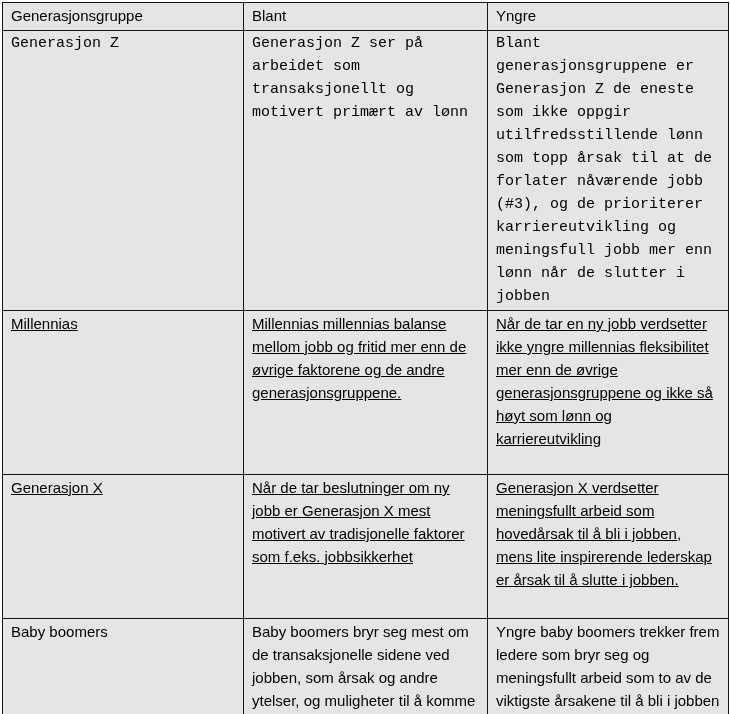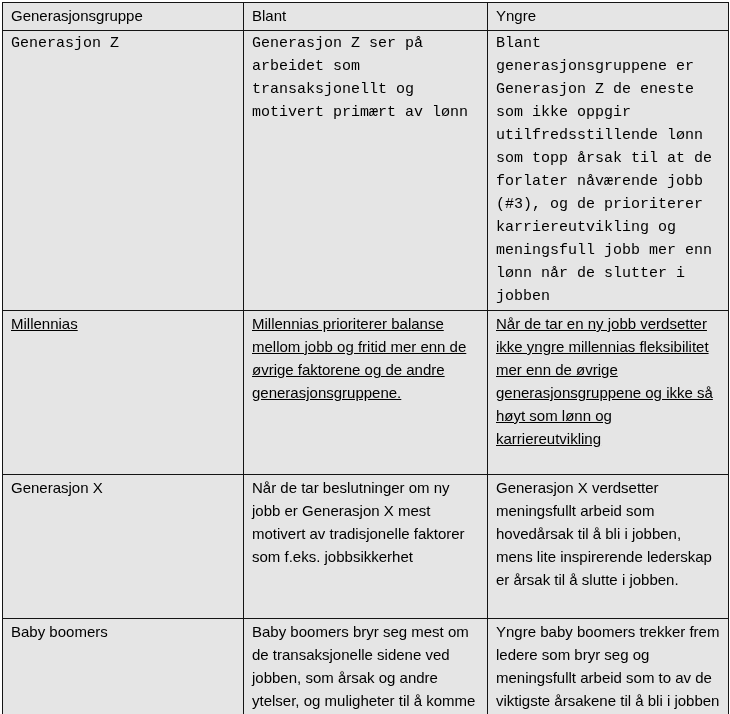--- a/index.html
+++ b/index.html
@@ -30,21 +30,21 @@
     text-align: left;
     font-weight: normal;
     font-size: 15px;
     line-height: 23px;
     padding: 1px 8px 2px 8px;
     overflow: hidden;
   }
   .gen-table thead tr { height: 28px; }
   .gen-table tr.row-0 { height: 208px; font-family: Liberation Mono, monospace; }
   .gen-table tr.row-1 { height: 164px; text-decoration: underline; }
-  .gen-table tr.row-2 { height: 144px; }
+  .gen-table tr.row-2 { height: 144px; text-decoration: underline; }
   .gen-table tr.row-3 { height: 166px; }
   col.c-group { width: 241px; }
   col.c-myte  { width: 244px; }
   col.c-fakta { width: 241px; }
 </style>
 </head>
 <body>
 
 <table class="gen-table">
   <colgroup>
@@ -60,21 +60,21 @@
     </tr>
   </thead>
   <tbody>
     <tr class="row-0">
       <td>Generasjon Z</td>
       <td>Generasjon Z ser på arbeidet som transaksjonellt og motivert primært av lønn</td>
       <td>Blant generasjonsgruppene er Generasjon Z de eneste som ikke oppgir utilfredsstillende lønn som topp årsak til at de forlater nåværende jobb (#3), og de prioriterer karriereutvikling og meningsfull jobb mer enn lønn når de slutter i jobben</td>
     </tr>
     <tr class="row-1">
       <td>Millennias</td>
-      <td>Millennias prioriterer balanse mellom jobb og fritid mer enn de øvrige faktorene og de andre generasjonsgruppene.</td>
+      <td>Millennias millennias balanse mellom jobb og fritid mer enn de øvrige faktorene og de andre generasjonsgruppene.</td>
       <td>Når de tar en ny jobb verdsetter ikke yngre millennias fleksibilitet mer enn de øvrige generasjonsgruppene og ikke så høyt som lønn og karriereutvikling</td>
     </tr>
     <tr class="row-2">
       <td>Generasjon X</td>
       <td>Når de tar beslutninger om ny jobb er Generasjon X mest motivert av tradisjonelle faktorer som f.eks. jobbsikkerhet</td>
       <td>Generasjon X verdsetter meningsfullt arbeid som hovedårsak til å bli i jobben, mens lite inspirerende lederskap er årsak til å slutte i jobben.</td>
     </tr>
     <tr class="row-3">
       <td>Baby boomers</td>
       <td>Baby boomers bryr seg mest om de transaksjonelle sidene ved jobben, som årsak og andre ytelser, og muligheter til å komme seg videre</td>

